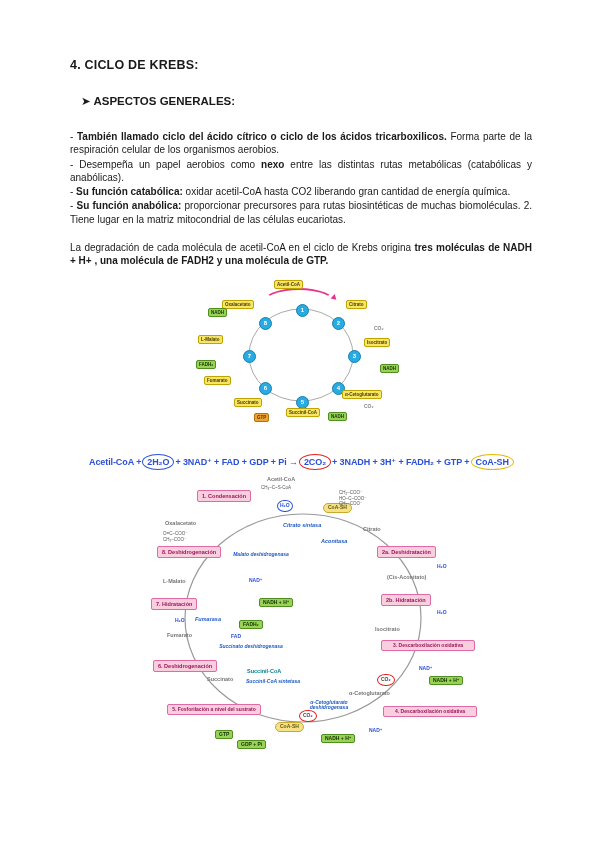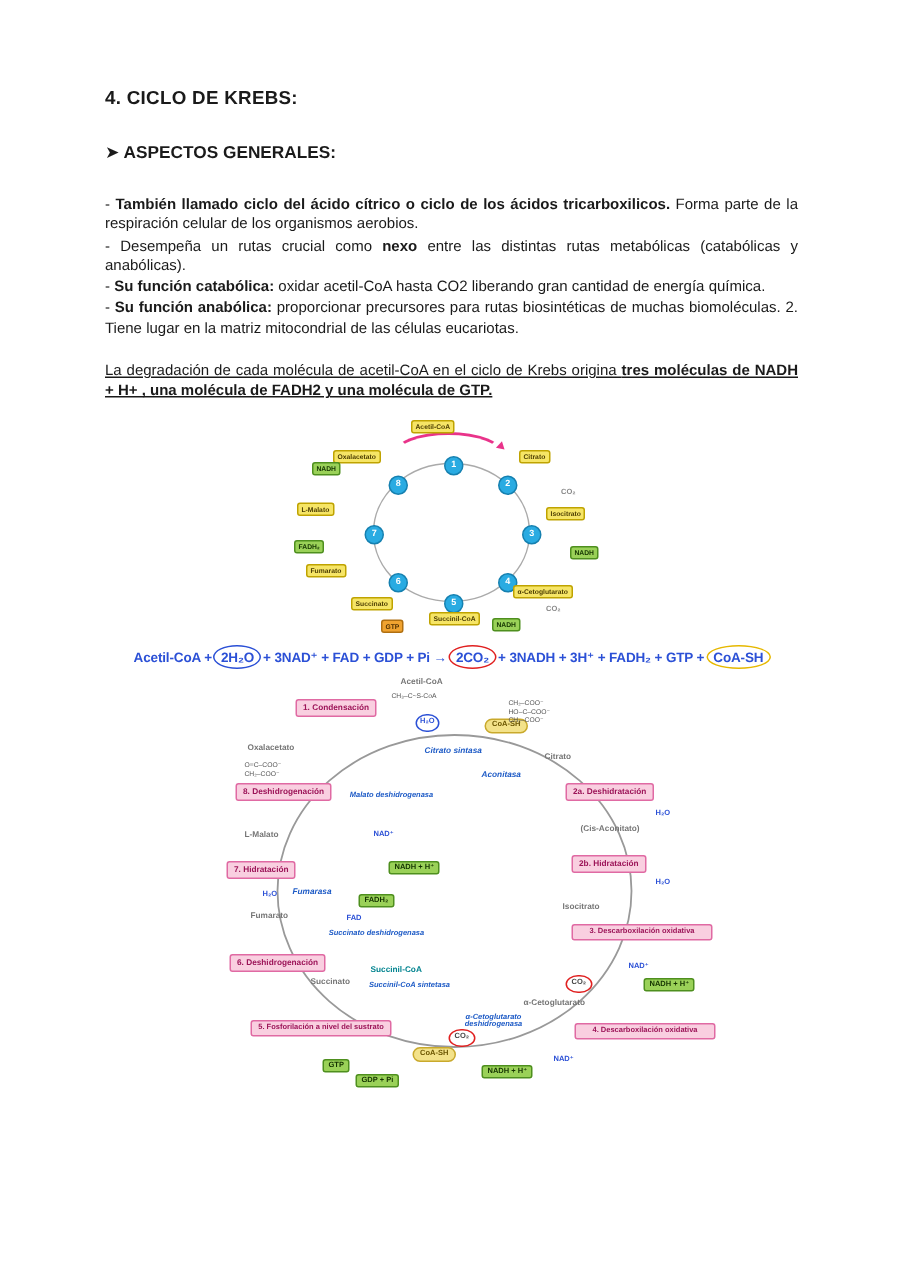--- a/index.html
+++ b/index.html
@@ -5,26 +5,26 @@
   html,body { margin:0; padding:0; background:#ffffff; }
   body {
     width:600px; height:848px;
     font-family:"Liberation Sans","DejaVu Sans",sans-serif;
     color:#1a1a1a;
   }
   .page { position:relative; width:600px; height:848px; background:#fff; overflow:hidden; }
   .content { box-sizing:border-box; padding:58px 68px 0 70px; }
 
   h1.title { font-size:12.5px; font-weight:bold; margin:0 0 22px 0; letter-spacing:.2px; }
-  h2.heading { font-size:11.5px; font-weight:bold; margin:0 0 22px 0; }
+  h2.heading { font-size:11.5px; font-weight:bold; margin:0 0 22px 11px; }
   h2.heading2 { font-size:11.5px; font-weight:bold; margin:10px 0 30px 0; }
 
   .body-text { font-size:10px; line-height:1.33; text-align:justify; margin:0 0 1px 0; }
   .body-text .bold { font-weight:bold; }
-  .closing { margin-top:15px;text-decoration:underline; }
+  .closing { margin-top:15px; }
 
   
   .mini-diagram { position:relative; width:210px; height:140px; margin:12px auto 10px auto; }
   .mini-diagram svg { position:absolute; left:0; top:0; }
   .mini-arc { position:absolute; left:66px; top:8px; width:70px; height:26px;
               border:2.5px solid transparent; border-top:2.5px solid #e9338a; border-radius:50%; }
   .mini-arrowhead { position:absolute; left:136px; top:15px; width:0; height:0;
               border-left:5px solid #e9338a; border-top:3px solid transparent;
               border-bottom:3px solid transparent; transform:rotate(42deg); }
 
@@ -59,42 +59,42 @@
   .obox { background:#f0a330; border:1px solid #b06f10; color:#4d2e00; font-size:4.5px;
           font-weight:bold; padding:1px 2px; border-radius:2px; }
   .dot  { width:11px; height:11px; border-radius:50%; background:#29abe2; border:1px solid #1580b0;
           color:#fff; font-size:6px; font-weight:bold; display:flex; align-items:center;
           justify-content:center; }
   .txt  { color:#888; font-size:5px; font-weight:bold; }
 
   
   .equation { text-align:center; white-space:nowrap; font-size:9px; font-weight:bold;
               color:#2b50d6; margin:0 0 6px 0; letter-spacing:-0.1px; }
-  .eq-part { display:inline-block; padding:1px 1px; }
+  .eq-part { display:inline-block; padding:1px 1px;margin-top:24px; }
   .eq-blue   { border:1.7px solid #2b50d6; border-radius:50%; padding:2px 4px; }
   .eq-red    { border:1.7px solid #e02020; border-radius:50%; padding:2px 4px; }
   .eq-yellow { border:1.7px solid #e6b800; border-radius:50%; padding:2px 4px; }
 
   
   .big-diagram { position:relative; width:460px; height:280px; margin:0 auto; }
   .big-diagram svg { position:absolute; left:0; top:0; }
 </style>
 </head>
 <body>
 
 <div class="page">
   <div class="content">
 
     <h1 class="title">4. CICLO DE KREBS:</h1>
 
     <h2 class="heading">➤ ASPECTOS GENERALES:</h2>
 
     <div id="general-paragraphs">
         <p class="body-text"><span>- </span><span class="bold">También llamado ciclo del ácido cítrico o ciclo de los ácidos tricarboxilicos.</span><span> Forma parte de la respiración celular de los organismos aerobios.</span></p>
-        <p class="body-text"><span>- Desempeña un rutas crucial como </span><span class="bold">nexo</span><span> entre las distintas rutas metabólicas (catabólicas y anabólicas).</span></p>
+        <p class="body-text"><span>- Desempeña un papel aerobios como </span><span class="bold">nexo</span><span> entre las distintas rutas metabólicas (catabólicas y anabólicas).</span></p>
         <p class="body-text"><span>- </span><span class="bold">Su función catabólica:</span><span> oxidar acetil-CoA hasta CO2 liberando gran cantidad de energía química.</span></p>
         <p class="body-text"><span>- </span><span class="bold">Su función anabólica:</span><span> proporcionar precursores para rutas biosintéticas de muchas biomoléculas. 2. Tiene lugar en la matriz mitocondrial de las células eucariotas.</span></p>
       </div>
 
     <p class="body-text closing" id="closing-paragraph"><span>La degradación de cada molécula de acetil-CoA en el ciclo de Krebs origina </span><span class="bold">tres moléculas de NADH + H+ , una molécula de FADH2 y una molécula de GTP.</span></p>
 
     <div class="mini-diagram" id="mini-diagram">
       <svg width="210" height="140">
         <ellipse cx="105" cy="75" rx="52" ry="46" fill="none" stroke="#aaaaaa" stroke-width="1"></ellipse>
       </svg>

